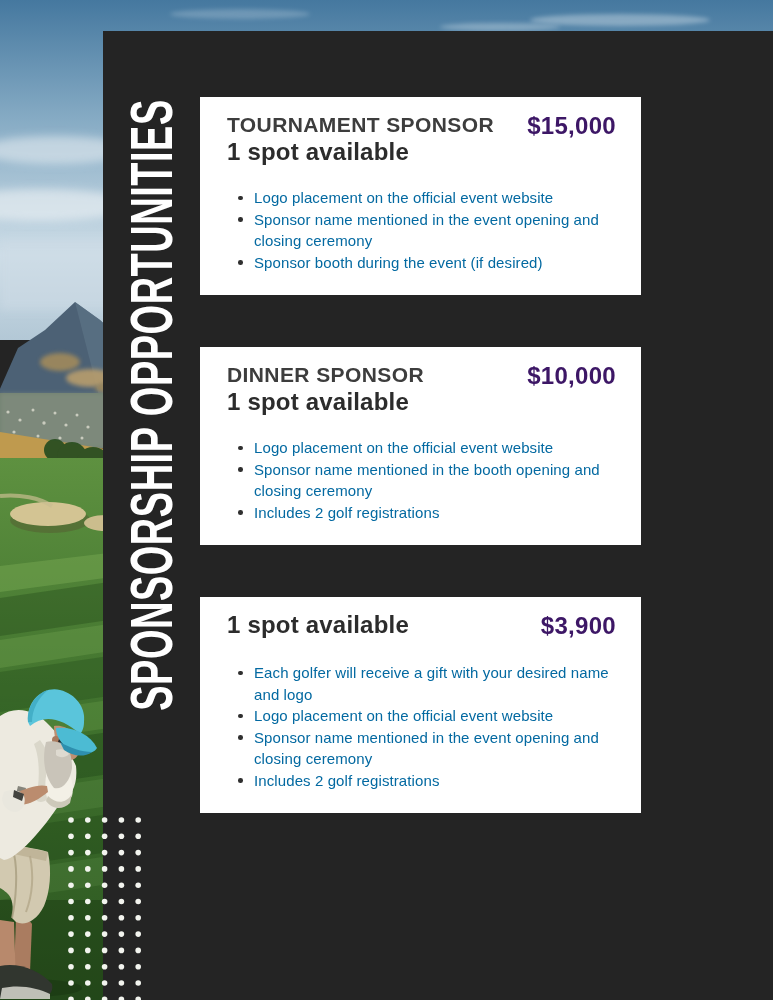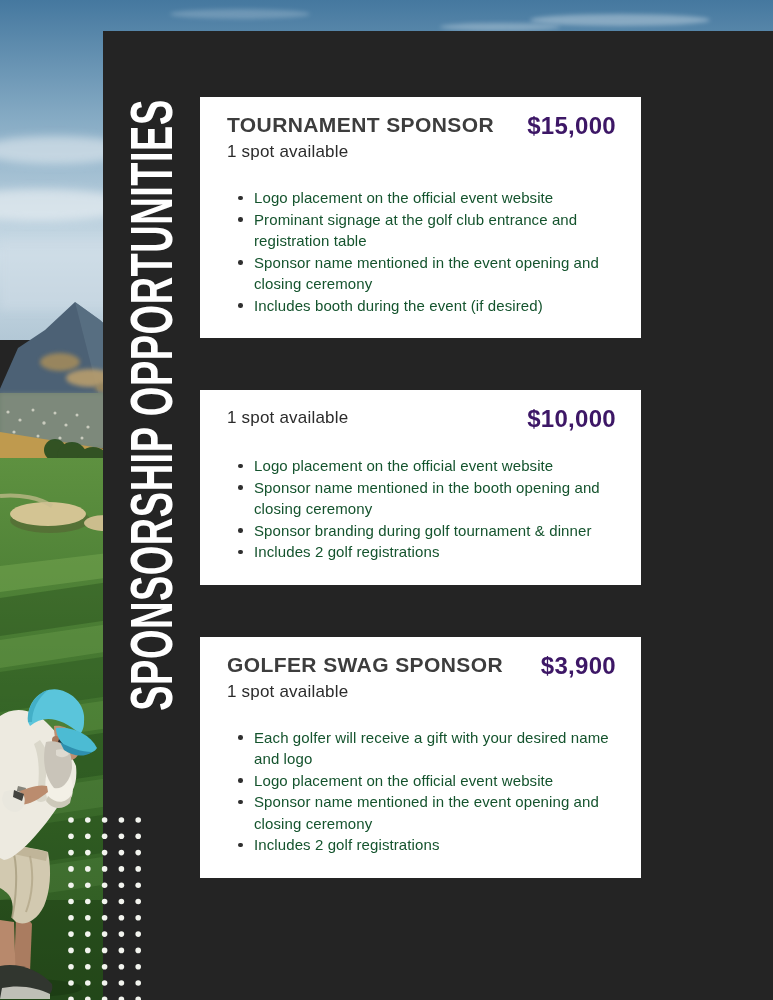--- a/index.html
+++ b/index.html
@@ -33,32 +33,32 @@
     background:#ffffff; width:441px;
     padding:14px 25px 22px 27px;
     margin-bottom:52px;
   }
   .card-header { display:flex; justify-content:space-between; align-items:flex-start; gap:12px; }
   .tier-name {
     font-size:21px; line-height:27px; font-weight:700;
     color:#3d3d3d; letter-spacing:0.4px;
   }
   .availability {
-    font-size:17px; line-height:27px; font-weight:400;
+    font-size:24px; line-height:27px; font-weight:700;
     color:#2c2c2c; letter-spacing:0.2px;
   }
   .price {
     font-size:24px; line-height:29px; font-weight:700;
     color:#3d1766; letter-spacing:0.3px; white-space:nowrap; flex-shrink:0;
   }
 
   .benefits { list-style:none; margin:22px 0 0 0; padding:0 0 0 10px; }
   .benefits li {
     position:relative; padding-left:17px;
-    font-size:15px; line-height:21.5px; color:#14532d;
+    font-size:15px; line-height:21.5px; color:#0369a1;
     letter-spacing:0.1px;
   }
   .benefits li::before {
     content:""; position:absolute; left:1px; top:8.5px;
     width:4.6px; height:4.6px; border-radius:50%; background:#2f2f2f;
   }
 
   .dots-svg { position:absolute; left:65px; top:812px; width:80px; height:192px; display:block; }
 </style>
 </head>
@@ -185,45 +185,43 @@
     <div class="card">
       <div class="card-header">
         <div>
           <div class="tier-name">TOURNAMENT SPONSOR</div>
           <div class="availability">1 spot available</div>
         </div>
         <div class="price">$15,000</div>
       </div>
       <ul class="benefits">
         <li>Logo placement on the official event website</li>
-        <li>Prominant signage at the golf club entrance and registration table</li>
         <li>Sponsor name mentioned in the event opening and closing ceremony</li>
-        <li>Includes booth during the event (if desired)</li>
+        <li>Sponsor booth during the event (if desired)</li>
       </ul>
     </div>
 
     <div class="card">
       <div class="card-header">
         <div>
+          <div class="tier-name">DINNER SPONSOR</div>
           <div class="availability">1 spot available</div>
         </div>
         <div class="price">$10,000</div>
       </div>
       <ul class="benefits">
         <li>Logo placement on the official event website</li>
         <li>Sponsor name mentioned in the booth opening and closing ceremony</li>
-        <li>Sponsor branding during golf tournament &amp; dinner</li>
         <li>Includes 2 golf registrations</li>
       </ul>
     </div>
 
     <div class="card">
       <div class="card-header">
         <div>
-          <div class="tier-name">GOLFER SWAG SPONSOR</div>
           <div class="availability">1 spot available</div>
         </div>
         <div class="price">$3,900</div>
       </div>
       <ul class="benefits">
         <li>Each golfer will receive a gift with your desired name and logo</li>
         <li>Logo placement on the official event website</li>
         <li>Sponsor name mentioned in the event opening and closing ceremony</li>
         <li>Includes 2 golf registrations</li>
       </ul>

